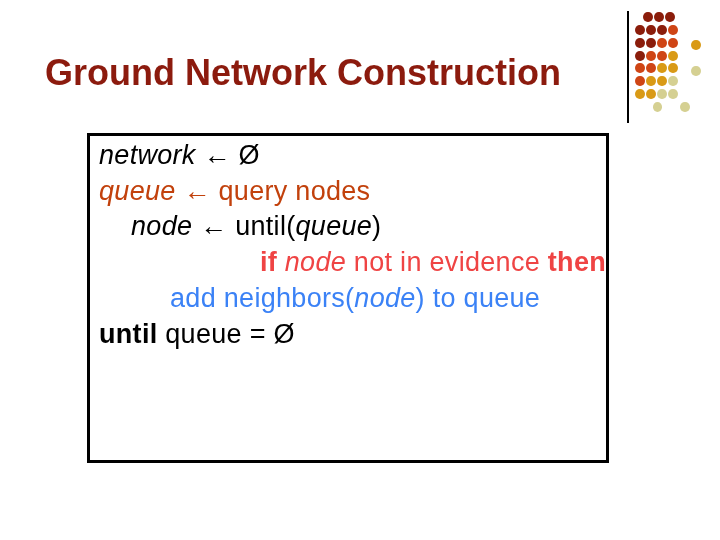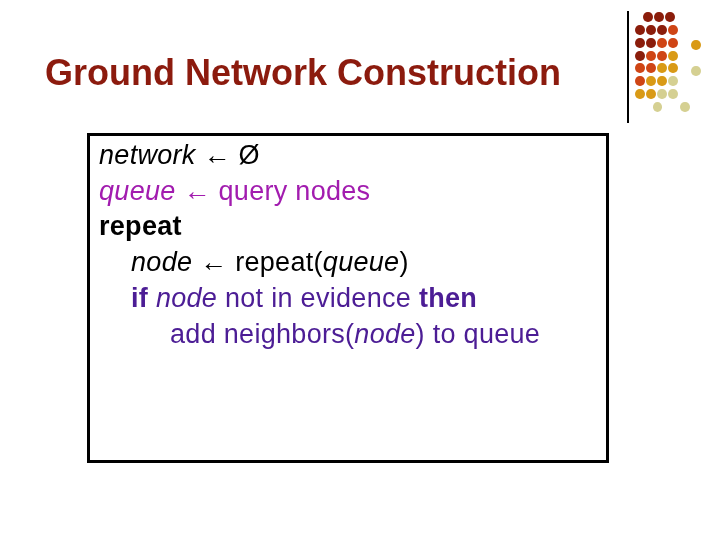--- a/index.html
+++ b/index.html
@@ -107,20 +107,20 @@
       <span class="dot" style="left: 11px; top: 77.16px; background: rgb(217, 154, 22);"></span>
       <span class="dot" style="left: 22px; top: 77.16px; background: rgb(213, 208, 146);"></span>
       <span class="dot" style="left: 33px; top: 77.16px; background: rgb(213, 208, 146);"></span>
       <span class="dot" style="left: 17.6px; top: 90.02px; background: rgb(213, 208, 146);"></span>
       <span class="dot" style="left: 45.1px; top: 90.02px; background: rgb(213, 208, 146);"></span>
     </div>
 
   <div class="algorithm-box" style="border-color: rgb(0, 0, 0);">
     <div>
         <div class="code-line ind0" style="color: rgb(0, 0, 0);"><span class="seg-i">network</span><span class="seg-r"> ← Ø</span></div>
-        <div class="code-line ind0" style="color: #a21caf;"><span class="seg-i">queue</span><span class="seg-r"> ← query nodes</span></div>
-        <div class="code-line ind0" style="color: rgb(0, 0, 0);"><span class="seg-b">repeat</span></div>
-        <div class="code-line ind1" style="color: rgb(0, 0, 0);"><span class="seg-i">node</span><span class="seg-r"> ← repeat(</span><span class="seg-i">queue</span><span class="seg-r">)</span></div>
-        <div class="code-line ind1" style="color: #4c1d95;"><span class="seg-b">if </span><span class="seg-i">node</span><span class="seg-r"> not in evidence </span><span class="seg-b">then</span></div>
-        <div class="code-line ind2" style="color: #4c1d95;"><span class="seg-r">add neighbors(</span><span class="seg-i">node</span><span class="seg-r">) to queue</span></div>
+        <div class="code-line ind0" style="color: #c2410c;"><span class="seg-i">queue</span><span class="seg-r"> ← query nodes</span></div>
+        <div class="code-line ind1" style="color: rgb(0, 0, 0);"><span class="seg-i">node</span><span class="seg-r"> ← until(</span><span class="seg-i">queue</span><span class="seg-r">)</span></div>
+        <div class="code-line ind1" style="color: #ef4444; text-align: right;"><span class="seg-b">if </span><span class="seg-i">node</span><span class="seg-r"> not in evidence </span><span class="seg-b">then</span></div>
+        <div class="code-line ind2" style="color: #3b82f6;"><span class="seg-r">add neighbors(</span><span class="seg-i">node</span><span class="seg-r">) to queue</span></div>
+        <div class="code-line ind0" style="color: rgb(0, 0, 0);"><span class="seg-b">until</span><span class="seg-r"> queue = Ø</span></div>
       </div>
   </div>
 </div>
 
 </body></html>

